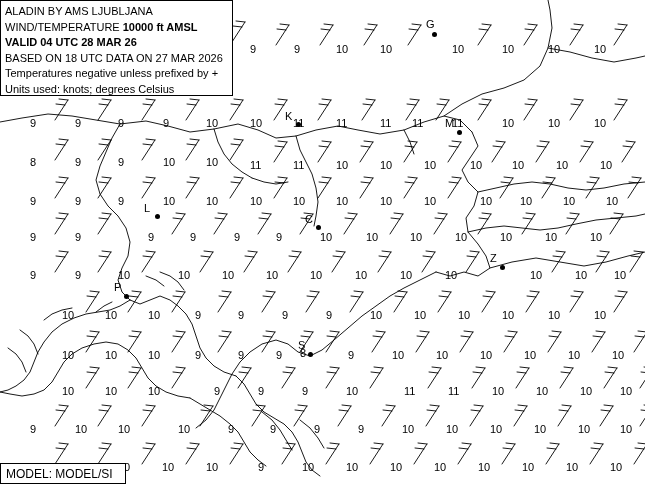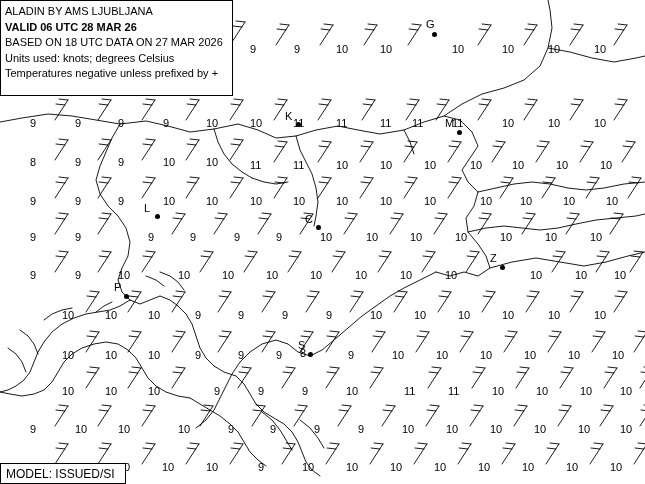--- a/index.html
+++ b/index.html
@@ -1044,23 +1044,24 @@
         <div class="lbl" style="left: -10px; top: -12px;">P</div>
       </div>
       <div class="stn" style="left: 308px; top: 352px;">
         <div class="dot"></div>
         <div class="lbl" style="left: -10px; top: -12px;">S</div>
       </div>
     </div>
 
   <div class="panel" id="header-panel">
     <div class="line">ALADIN BY AMS LJUBLJANA</div>
-    <div class="line"><b>VALID 06 UTC 28 MAR 26</b></div>
+    <div class="line"><span>WIND/TEMPERATURE </span><b>10000 ft AMSL</b></div>
+    <div class="line"><b>VALID 04 UTC 28 MAR 26</b></div>
     <div class="line">BASED ON 18 UTC DATA ON 27 MAR 2026</div>
+    <div class="line">Temperatures negative unless prefixed by +</div>
     <div class="line">Units used: knots; degrees Celsius</div>
-    <div class="line">Temperatures negative unless prefixed by +</div>
   </div>
 
   <div class="panel" id="model-panel">
-    <div class="line">MODEL: ISSUED/SI</div>
+    <div class="line">MODEL: MODEL/SI</div>
   </div>
 
 </div>
 
 </body></html>

